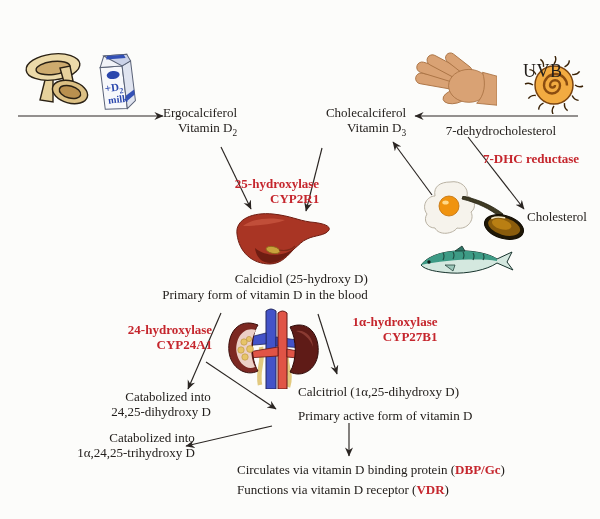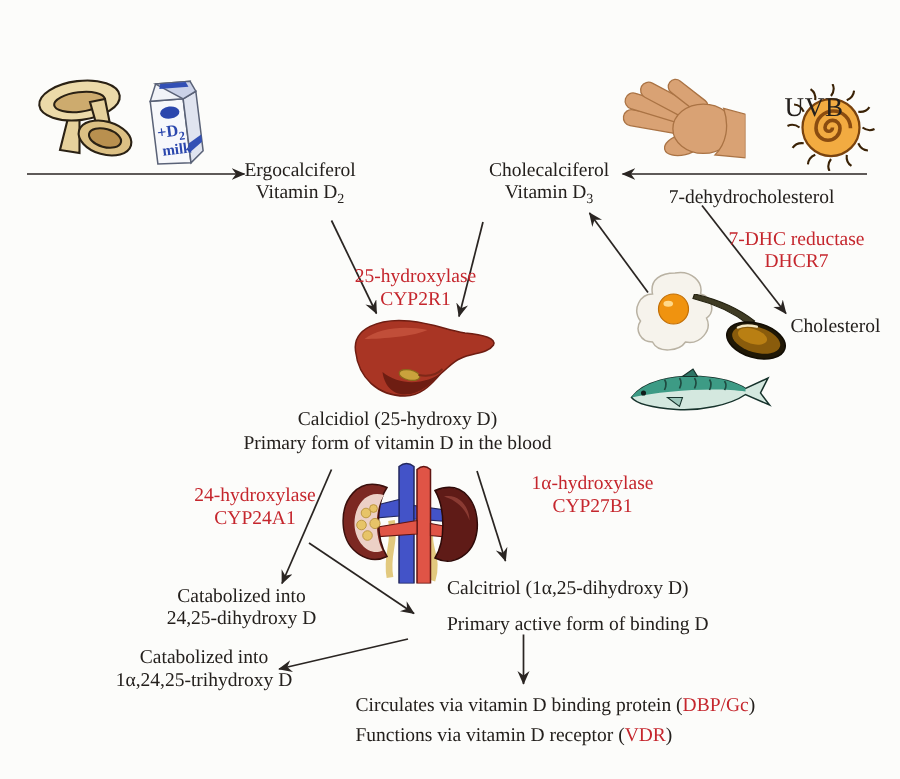--- a/index.html
+++ b/index.html
@@ -1,22 +1,22 @@
 <!DOCTYPE html>
 <html><head>
 <meta charset="utf-8">
 <style>
   html,body{margin:0;padding:0;}
   body{width:600px;height:519px;background:#fcfcfa;font-family:"Liberation Serif","DejaVu Serif",serif;}
   .canvas{position:relative;width:600px;height:519px;overflow:hidden;background:#fcfcfa;}
   .arrows{position:absolute;left:0;top:0;pointer-events:none;}
   .icon{position:absolute;}
   .lbl{position:absolute;font-size:13px;line-height:15px;color:#24201d;white-space:nowrap;}
-  .c{transform:translateX(-50%);text-align:center;}
-  .red{color:#c5262d;}
+  .c{transform:translateX(-50%);text-align:right;}
+  .red{color:#c5262d;font-weight:bold;}
   sub{font-size:0.72em;}
   .uvb{font-size:18px;letter-spacing:0.5px;margin-left:29px;}
   .gap{margin-top:9px;}
   svg text{font-family:"Liberation Serif","DejaVu Serif",serif;}
 </style>
 </head>
 <body>
 
 <div class="canvas">
 
@@ -192,21 +192,20 @@
 
   <div class="lbl c" style="left:501px;top:123px">7-dehydrocholesterol</div>
 
   <div class="lbl c red" style="left:277px;top:176px">
     <div>25-hydroxylase</div>
     <div>CYP2R1</div>
   </div>
 
   <div class="lbl c red" style="left:531px;top:151px">
     <div>7-DHC reductase</div>
-    <div>DHCR7</div>
   </div>
 
   <div class="lbl" style="left:527px;top:209px">Cholesterol</div>
 
   <div class="lbl c" style="left:265px;top:271px;line-height:16px">
     <div>Calcidiol (25-hydroxy D)</div>
     <div>Primary form of vitamin D in the blood</div>
   </div>
 
   <div class="lbl c red" style="left:170px;top:322px">
@@ -219,21 +218,21 @@
     <div>CYP27B1</div>
   </div>
 
   <div class="lbl c" style="left:161px;top:389px">
     <div>Catabolized into</div>
     <div>24,25-dihydroxy D</div>
   </div>
 
   <div class="lbl" style="left:298px;top:384px">
     <div>Calcitriol (1α,25-dihydroxy D)</div>
-    <div class="gap">Primary active form of binding D</div>
+    <div class="gap">Primary active form of vitamin D</div>
   </div>
 
   <div class="lbl c" style="left:136px;top:430px">
     <div>Catabolized into</div>
     <div>1α,24,25-trihydroxy D</div>
   </div>
 
   <div class="lbl" style="left:237px;top:482px"><span>Functions via vitamin D receptor (</span><span class="red">VDR</span><span>)</span></div>
 
   <div class="lbl" style="left:237px;top:462px"><span>Circulates via vitamin D binding protein (</span><span class="red">DBP/Gc</span><span>)</span></div>

